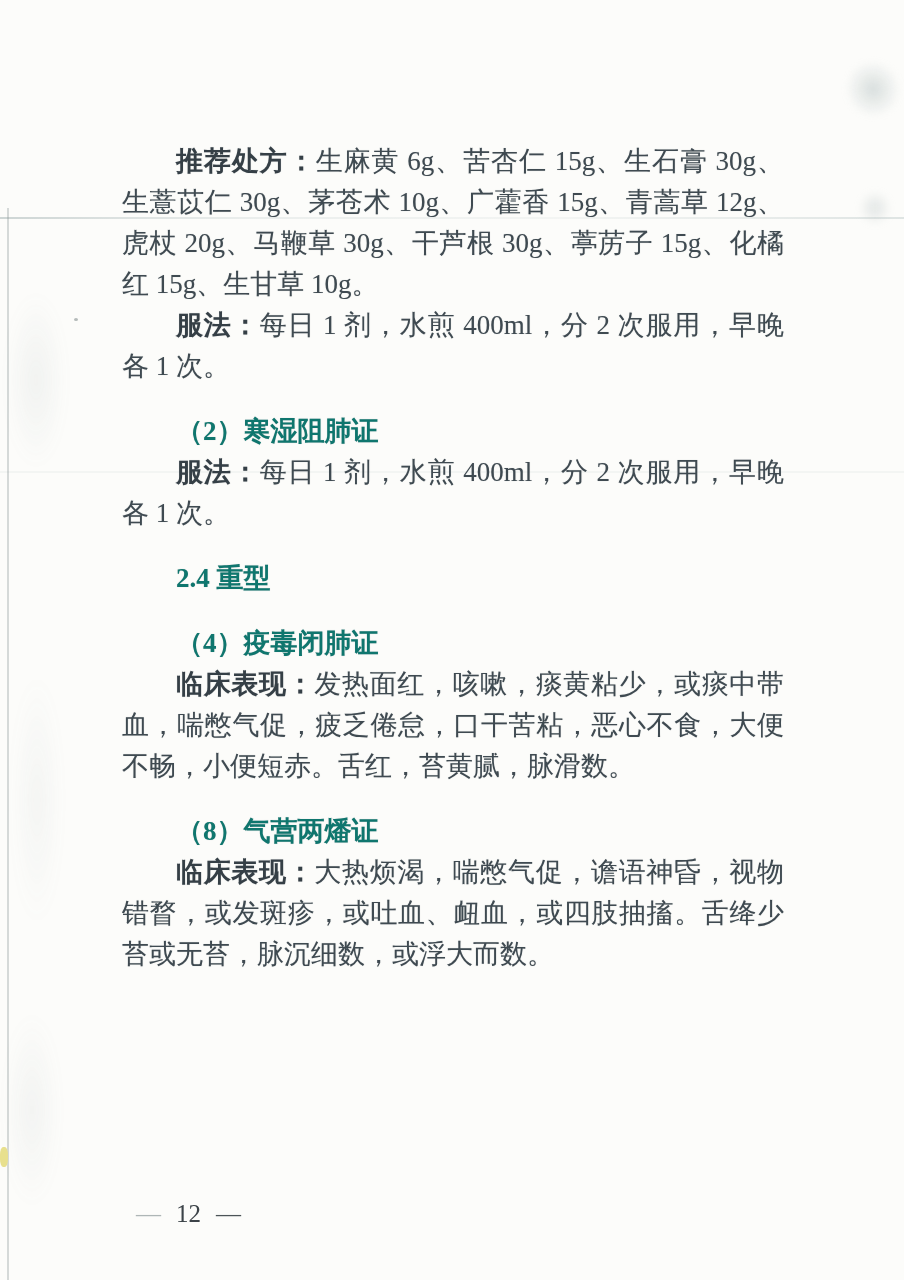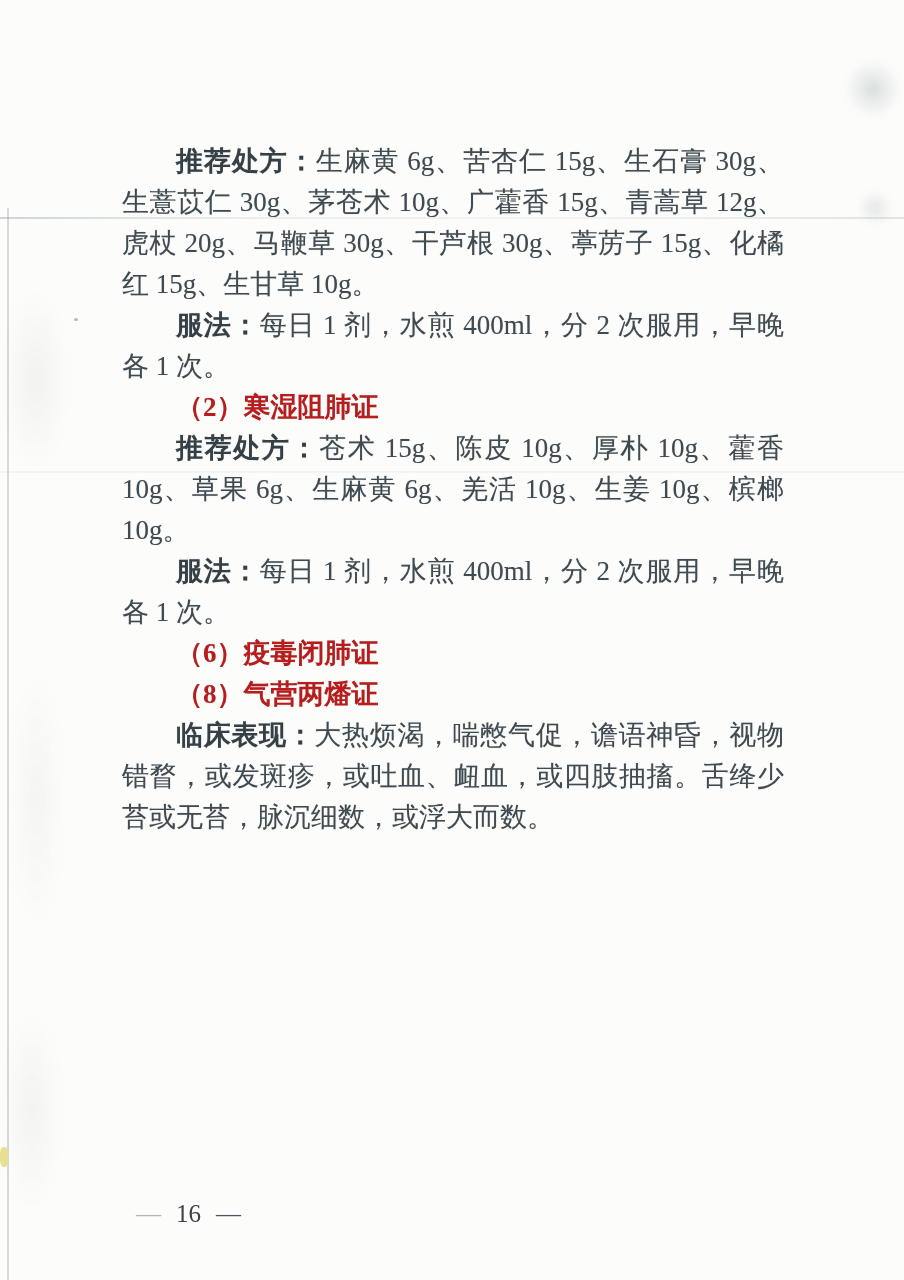--- a/index.html
+++ b/index.html
@@ -28,21 +28,22 @@
   .para, .heading {
     margin: 0;
     text-indent: 2em;
   }
   .lbl {
     font-weight: bold;
     color: #353f46;
   }
   .heading {
     font-weight: bold;
-    color: #b91c1c;
+    color: #0f766e;
+    margin-top: 24px;
   }
   .footer {
     position: absolute;
     left: 136px; top: 1200px;
     display: flex;
     align-items: center;
     gap: 15px;
     font-size: 25px;
     color: #3c4348;
   }
@@ -127,35 +128,36 @@
 
   <main class="content">
 
     <p class="para"><b class="lbl">推荐处方：</b><span>生麻黄 6g、苦杏仁 15g、生石膏 30g、生薏苡仁 30g、茅苍术 10g、广藿香 15g、青蒿草 12g、虎杖 20g、马鞭草 30g、干芦根 30g、葶苈子 15g、化橘红 15g、生甘草 10g。</span></p>
 
     <p class="para"><b class="lbl">服法：</b><span>每日 1 剂，水煎 400ml，分 2 次服用，早晚各 1 次。</span></p>
 
     <p class="heading">（2）寒湿阻肺证</p>
 
 
-    <p class="para"><b class="lbl">推荐处方：</b><span>苍术 15g、陈皮 10g、厚朴 10g、藿香 10g、草果 6g、生麻黄 6g、羌活 10g、生姜 10g、槟榔 10g。</span></p>
 
     <p class="para"><b class="lbl">服法：</b><span>每日 1 剂，水煎 400ml，分 2 次服用，早晚各 1 次。</span></p>
 
+    <p class="heading">2.4 重型</p>
 
-    <p class="heading">（6）疫毒闭肺证</p>
+    <p class="heading">（4）疫毒闭肺证</p>
 
+    <p class="para"><b class="lbl">临床表现：</b><span>发热面红，咳嗽，痰黄粘少，或痰中带血，喘憋气促，疲乏倦怠，口干苦粘，恶心不食，大便不畅，小便短赤。舌红，苔黄腻，脉滑数。</span></p>
 
 
 
     <p class="heading">（8）气营两燔证</p>
 
     <p class="para"><b class="lbl">临床表现：</b><span>大热烦渴，喘憋气促，谵语神昏，视物错瞀，或发斑疹，或吐血、衄血，或四肢抽搐。舌绛少苔或无苔，脉沉细数，或浮大而数。</span></p>
 
   </main>
 
   <footer class="footer">
     <span class="dash dash-light">—</span>
-    <span class="pagenum">16</span>
+    <span class="pagenum">12</span>
     <span class="dash dash-dark">—</span>
   </footer>
 
 </div>
 
 </body></html>

